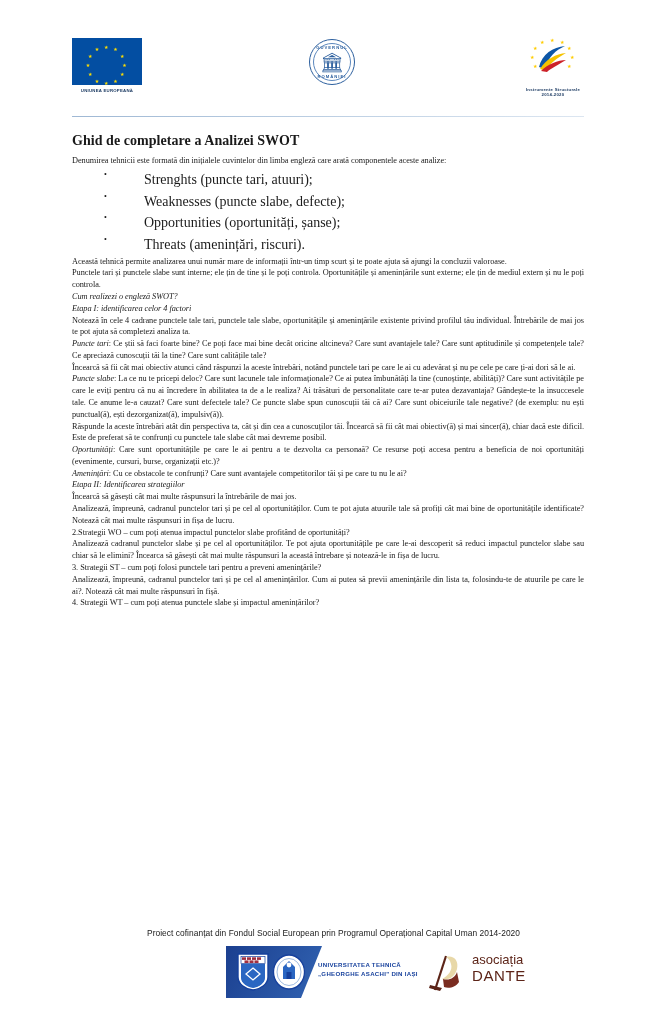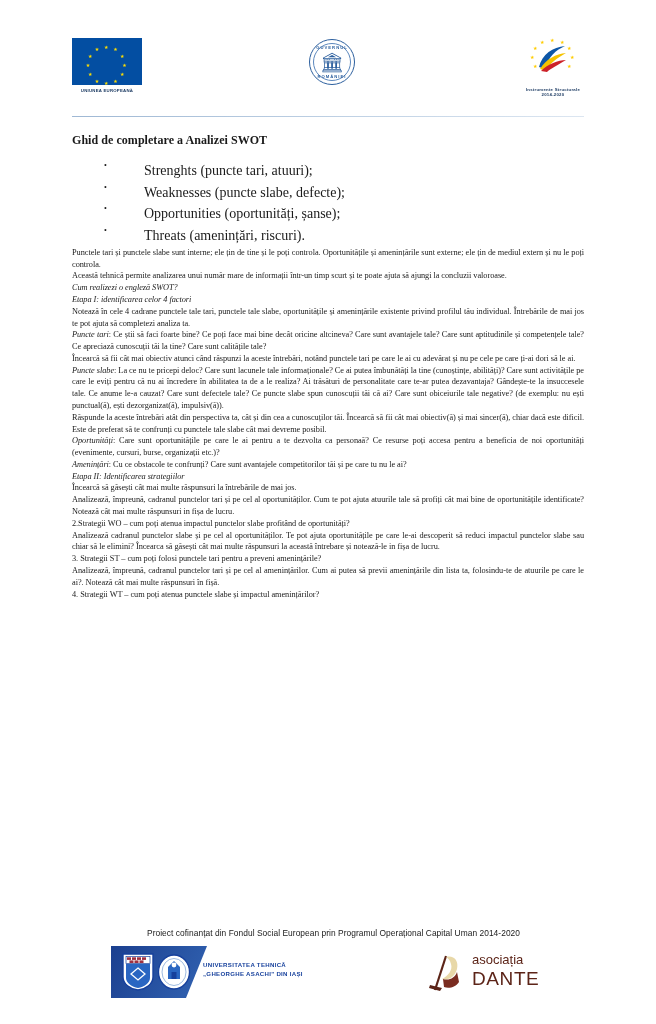--- a/index.html
+++ b/index.html
@@ -136,23 +136,23 @@
 
   .header-rule {
     height: 1.1px;
     background: linear-gradient(to right, #9fb8d4, #c3d4e6 60%, #dce6f1);
     margin-top: 6px;
   }
 
   
   .doc-title {
     font-weight: bold;
-    font-size: 12px;
+    font-size: 14px;
     margin-top: 16px;
-    margin-bottom: 12px;
+    margin-bottom: 6px;
     letter-spacing: 0.05px;
   }
   p.body {
     font-size: 8.3px;
     line-height: 1.42;
     text-align: justify;
     margin: 0;
     letter-spacing: -0.05px;
   }
   .gap-lg { margin-top: 12px; }
@@ -190,21 +190,21 @@
   .footer-text {
     font-family: "Liberation Sans", sans-serif;
     font-size: 8.4px;
     color: #1a1a1a;
     text-align: center;
     letter-spacing: 0.05px;
   }
   .footer-logos {
     display: flex;
     align-items: center;
-    justify-content: space-between;
+    justify-content: flex-end;
     padding: 6px 100px 0 100px;
     box-sizing: border-box;
   }
 
   
   .uni-logo {
     position: relative;
     width: 200px;
     height: 56px;
   }
@@ -271,21 +271,21 @@
   }
   .dante-text {
     position: absolute;
     left: 46px;
     top: 5px;
     font-family: "Liberation Sans", sans-serif;
     color: #5c2418;
     line-height: 1.12;
   }
   .dante-text .l1 { font-size: 13px; }
-  .dante-text .l2 { font-size: 19px; letter-spacing: 0.6px; }
+  .dante-text .l2 { font-size: 15px; letter-spacing: 0.6px; }
 </style>
 </head>
 <body>
 
 <div class="page">
 
   <div class="header">
 
     <div class="logo-block">
       <div class="eu-flag">
@@ -339,30 +339,31 @@
       </div>
     </div>
   </div>
 
   <div class="header-rule"></div>
 
   <div>
 
     <div class="doc-title">Ghid de completare a Analizei SWOT</div>
 
+    <p class="body gap-lg">Denumirea tehnicii este formată din inițialele cuvintelor din limba engleză care arată componentele aceste analize:</p>
 
     <ul class="bullets">
       <li>Strenghts (puncte tari, atuuri);</li>
       <li>Weaknesses (puncte slabe, defecte);</li>
       <li>Opportunities (oportunități, șanse);</li>
       <li>Threats (amenințări, riscuri).</li>
     </ul>
 
+    <p class="body">Această tehnică permite analizarea unui număr mare de informații într-un timp scurt și te poate ajuta să ajungi la concluzii valoroase.</p>
     <p class="body">Punctele tari și punctele slabe sunt interne; ele țin de tine și le poți controla. Oportunitățile și amenințările sunt externe; ele țin de mediul extern și nu le poți controla.</p>
-    <p class="body">Această tehnică permite analizarea unui număr mare de informații într-un timp scurt și te poate ajuta să ajungi la concluzii valoroase.</p>
 
     <p class="body lead-italic gap-md">Cum realizezi o engleză SWOT?</p>
     <p class="body lead-italic">Etapa I: identificarea celor 4 factori</p>
     <p class="body">Notează în cele 4 cadrane punctele tale tari, punctele tale slabe, oportunitățile și amenințările existente privind profilul tău individual. Întrebările de mai jos te pot ajuta să completezi analiza ta.</p>
 
     <p class="body gap-md"><span class="italic">Puncte tari</span><span>: Ce știi să faci foarte bine? Ce poți face mai bine decât oricine altcineva? Care sunt avantajele tale? Care sunt aptitudinile și competențele tale? Ce apreciază cunoscuții tăi la tine? Care sunt calitățile tale?</span></p>
     <p class="body">Încearcă să fii cât mai obiectiv atunci când răspunzi la aceste întrebări, notând punctele tari pe care le ai cu adevărat și nu pe cele pe care ți-ai dori să le ai.</p>
 
     <p class="body gap-md"><span class="italic">Puncte slabe</span><span>: La ce nu te pricepi deloc? Care sunt lacunele tale informaționale? Ce ai putea îmbunătăți la tine (cunoștințe, abilități)? Care sunt activitățile pe care le eviți pentru că nu ai încredere în abilitatea ta de a le realiza? Ai  trăsături de personalitate care te-ar putea dezavantaja? Gândește-te la insuccesele tale. Ce anume le-a cauzat? Care sunt defectele tale? Ce puncte slabe spun cunoscuții tăi că ai? Care sunt obiceiurile tale negative? (de exemplu: nu ești punctual(ă), ești dezorganizat(ă), impulsiv(ă)).</span></p>
     <p class="body">Răspunde la aceste întrebări atât din perspectiva ta, cât și din cea a cunoscuților tăi. Încearcă să fii cât mai obiectiv(ă) și mai sincer(ă), chiar dacă este dificil. Este de preferat să te confrunți cu punctele tale slabe cât mai devreme posibil.</p>

